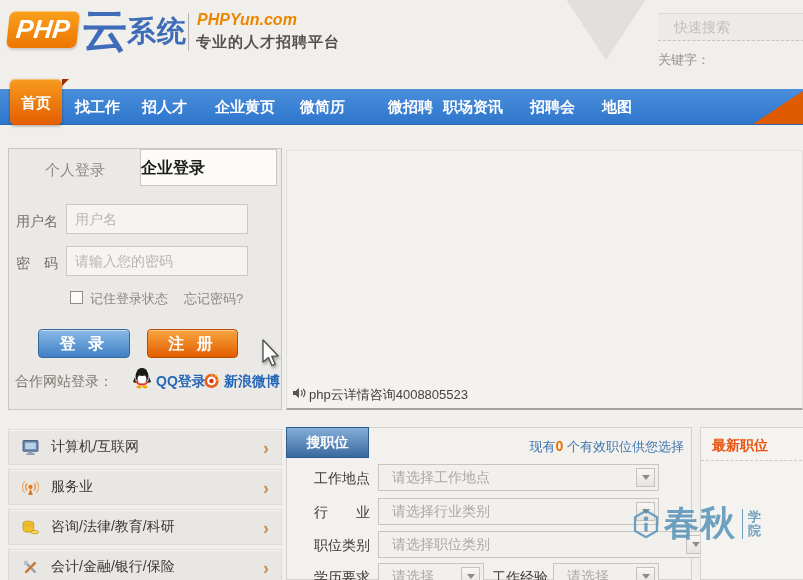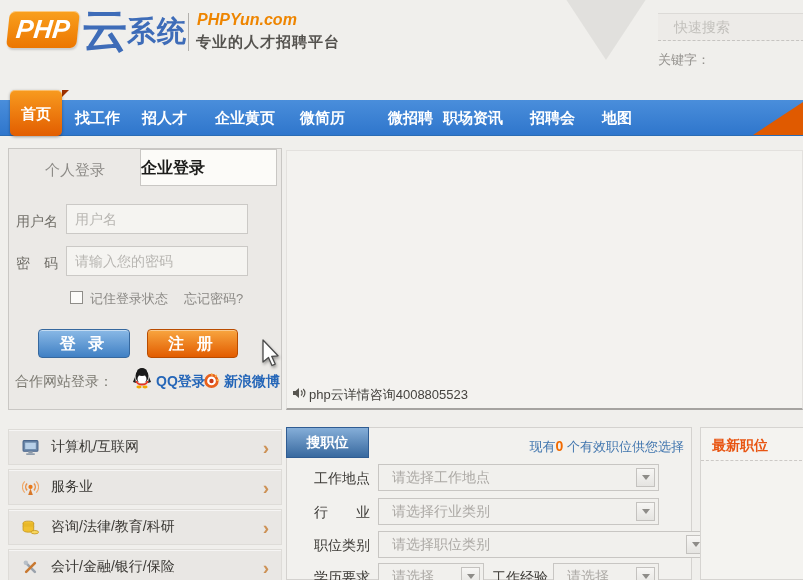--- a/index.html
+++ b/index.html
@@ -21,21 +21,21 @@
   .logo-xitong { left:127px; top:12px; font-size:29px; font-weight:bold; color:#3e6cb8; letter-spacing:1px; }
   .logo-divider { left:188px; top:13px; width:1px; height:38px; background:#b2b0ac; }
   .site-name { left:197px; top:11px; font-size:16px; font-weight:bold; font-style:italic; color:#ee8500; }
   .tagline { left:196px; top:33px; font-size:15px; font-weight:bold; color:#55534f; letter-spacing:1px; }
   .quick-search { left:658px; top:13px; width:146px; height:28px; background:#edebe8;
     border-top:1px solid #dcdad7; border-bottom:1px dashed #c6c4c1;
     color:#c2c0bc; font-size:14px; padding-left:16px; line-height:27px; cursor:pointer; }
   .keyword-label { left:658px; top:51px; font-size:13px; color:#94928e; }
 
   
-  #nav { position:absolute; left:0; top:100px; width:803px; height:36px;
+  #nav { position:absolute; left:0; top:89px; width:803px; height:36px;
     background:linear-gradient(180deg,#4a8edb,#2f76cc); border-bottom:1px solid #2a6cb4; }
   .nav-item { position:absolute; top:0; height:36px; line-height:36px; color:#fff;
     font-size:15px; font-weight:bold; cursor:pointer; }
   .home-tab { position:absolute; left:10px; top:-10px; width:52px; height:46px;
     background:linear-gradient(180deg,#f89b1f,#e25d00); border-radius:5px;
     box-shadow:0 1px 3px rgba(0,0,0,.35), inset 0 1px 0 rgba(255,255,255,.35);
     color:#fff; font-size:15px; font-weight:bold; text-align:center; line-height:48px; cursor:pointer; z-index:3; }
   .home-tab-fold { position:absolute; left:62px; top:-10px; width:0; height:0;
     border-top:7px solid #9c3000; border-right:7px solid transparent; z-index:2; }
   .nav-wedge { position:absolute; right:0; bottom:0; width:0; height:0;
@@ -267,18 +267,31 @@
     <span>请选择</span>
     <span class="select-arrow">
         <i></i>
       </span>
   </div>
 
   <div class="abs latest-panel"></div>
   <div class="abs latest-title">最新职位</div>
   <div class="abs latest-divider"></div>
 
+  <div class="abs watermark">
+    <svg width="28" height="30" viewBox="0 0 24 26">
+      <path d="M12 1.5 L21.5 7 V19 L12 24.5 L2.5 19 V7 Z" fill="none" stroke="#4d8cb5" stroke-width="2"></path>
+      <circle cx="12" cy="8.5" r="2" fill="#4d8cb5"></circle>
+      <rect x="10.6" y="12" width="2.8" height="7.5" fill="#4d8cb5"></rect>
+    </svg>
+    <span class="wm-main">春秋</span>
+    <span class="wm-bar"></span>
+    <span class="wm-col">
+      <span>学</span>
+      <span>院</span>
+    </span>
+  </div>
 
   <svg class="abs cursor-arrow" width="22" height="30" viewBox="0 0 22 30">
     <path d="M4 1 L4 23 L9.5 18.5 L13 26.5 L16.2 25.1 L12.7 17.3 L19 16.8 Z" fill="#ffffff" stroke="#4a4a4a" stroke-width="1.3" stroke-linejoin="round"></path>
   </svg>
 
 </div>
 
 </body></html>

